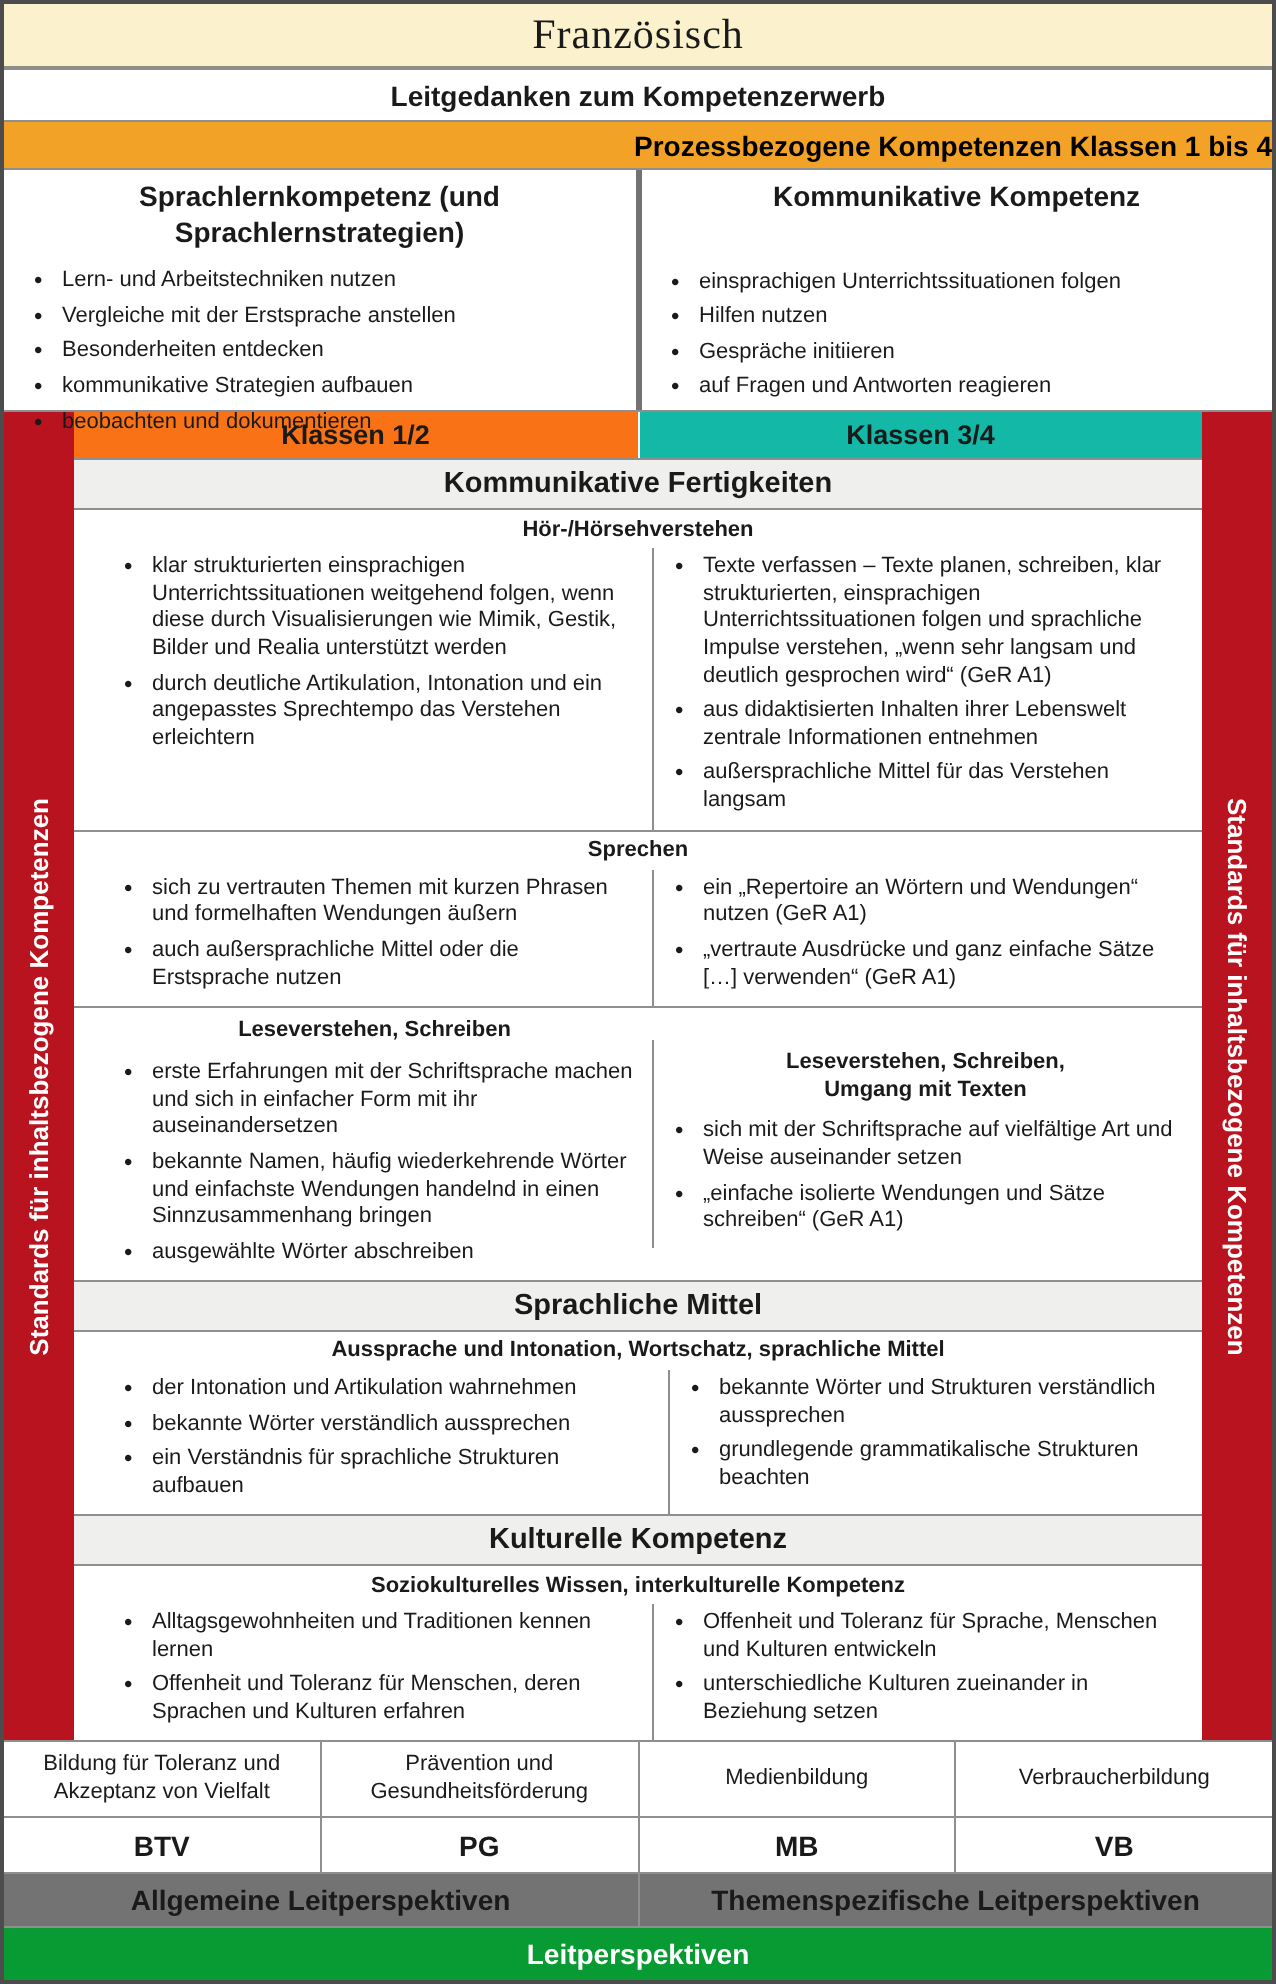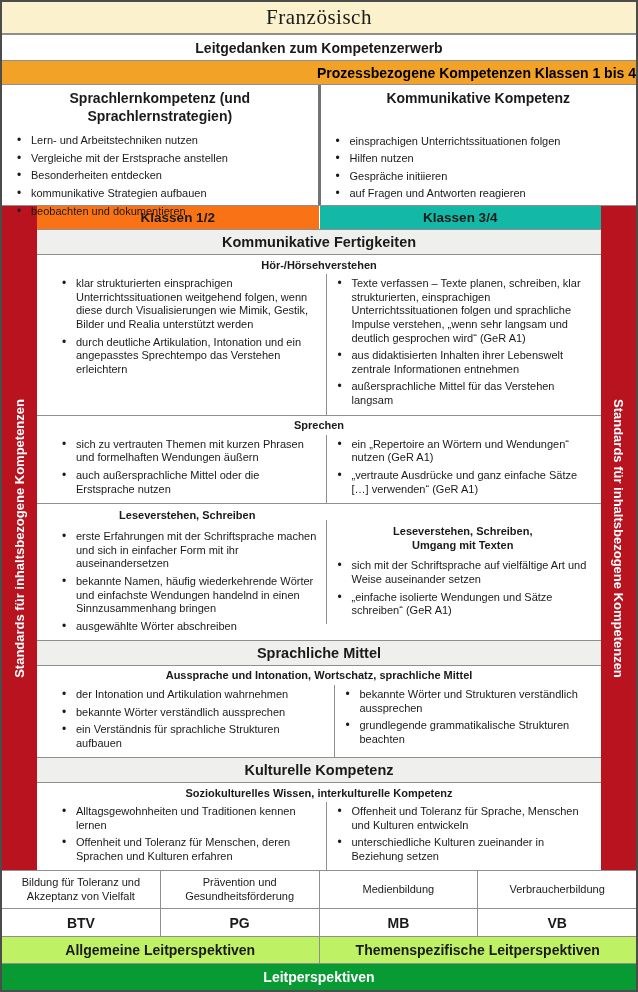--- a/index.html
+++ b/index.html
@@ -71,21 +71,21 @@
   .grow-lesen{flex:134 1 auto;}
   .grow-aussprache{flex:86 1 auto;gap:16px;}
   .grow-sozio{flex:62 1 auto;}
   
   .persp-row{display:flex;height:37px;flex:0 0 37px;border-top:1px solid #8f8f8f;background:#fff;}
   .persp-cell{flex:1;display:flex;align-items:center;justify-content:center;text-align:center;font-size:11px;line-height:1.25;padding:2px 6px;box-sizing:border-box;}
   .persp-cell + .persp-cell{border-left:1px solid #8f8f8f;}
   .abbr-row{display:flex;height:27px;flex:0 0 27px;border-top:1px solid #8f8f8f;background:#fff;}
   .abbr-cell{flex:1;display:flex;align-items:center;justify-content:center;font-weight:bold;font-size:14px;}
   .abbr-cell + .abbr-cell{border-left:1px solid #8f8f8f;}
-  .group-row{display:flex;height:26px;flex:0 0 26px;border-top:1px solid #8f8f8f;background:#bef264;}
+  .group-row{display:flex;height:26px;flex:0 0 26px;border-top:1px solid #8f8f8f;background:#737373;}
   .group-cell{flex:1;display:flex;align-items:center;justify-content:center;font-weight:bold;font-size:14px;}
   .group-cell + .group-cell{border-left:1px solid #8f8f8f;}
   .footer-band{
     flex:1 0 22px;background:#089A33;color:#fff;border-top:1px solid #8f8f8f;
     display:flex;align-items:center;justify-content:center;font-weight:bold;font-size:14px;
   }
 </style>
 </head>
 <body>
 

